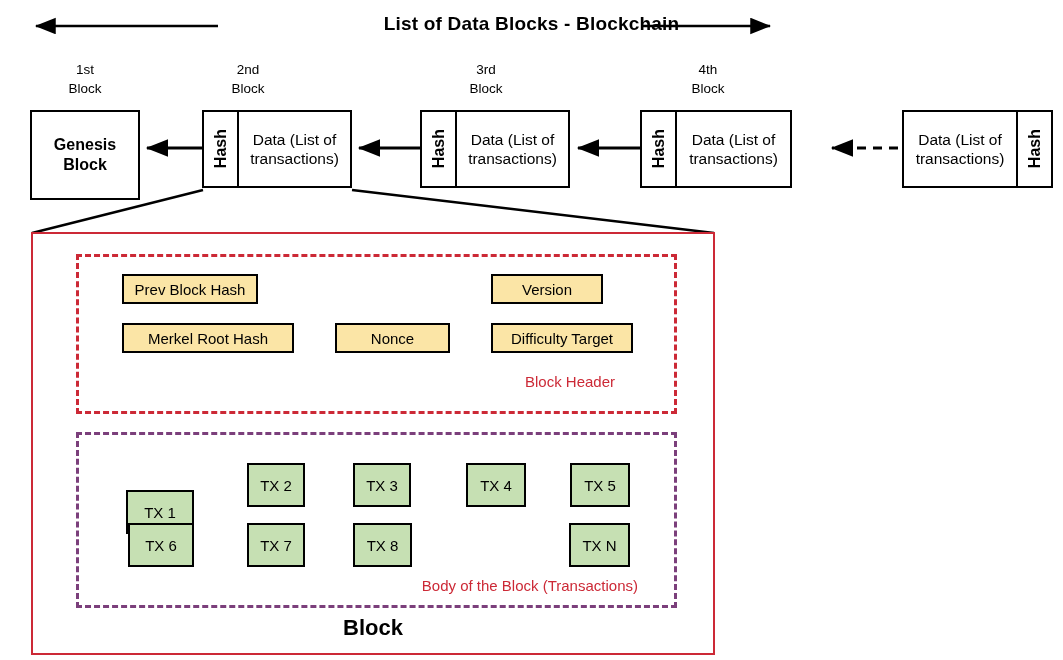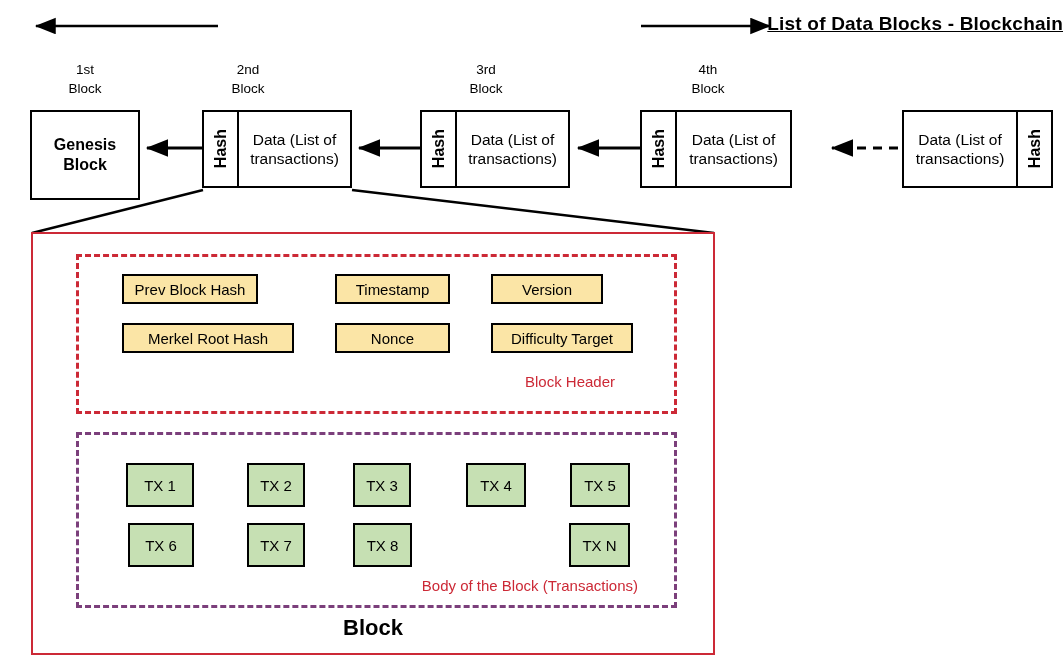--- a/index.html
+++ b/index.html
@@ -19,26 +19,25 @@
     position: absolute;
     left: 0; top: 0;
     width: 1063px;
     height: 660px;
   }
   .abs { position: absolute; }
 
   
   #chain-title {
     left: 0; top: 13px; width: 1063px;
-    text-align: right;
+    text-align: center;
     font-size: 19px;
     font-weight: bold;
     letter-spacing: 0.2px;
     white-space: nowrap;
-    text-decoration: underline;
   }
 
   
   .block-label {
     font-size: 13.5px;
     text-align: center;
     line-height: 19px;
     white-space: nowrap;
   }
 
@@ -252,32 +251,31 @@
     <div class="hash-cell with-left-border">
       <span class="hash-text">Hash</span>
     </div>
   </div>
 
   <div class="abs" id="detail-box"></div>
 
   <div class="abs" id="header-region"></div>
 
   <div class="abs field-box" style="left:122px; top:274px; width:136px;">Prev Block Hash</div>
-  <div class="abs field-box" style="left:335px; top:274px; width:115px;">Timestamp</div>
   <div class="abs field-box" style="left:491px; top:274px; width:112px;">Version</div>
 
   <div class="abs field-box" style="left:122px; top:323px; width:172px;">Merkel Root Hash</div>
   <div class="abs field-box" style="left:335px; top:323px; width:115px;">Nonce</div>
   <div class="abs field-box" style="left:491px; top:323px; width:142px;">Difficulty Target</div>
 
   <div class="abs region-caption" style="left:380px; top:373px; width:235px;">Block Header</div>
 
   <div class="abs" id="body-region"></div>
 
-  <div class="abs tx-box" style="left:126px; top:463px; width:68px;">TX 1</div>
+  <div class="abs tx-box" style="left:126px; top:490px; width:68px;">TX 1</div>
   <div class="abs tx-box" style="left:247px; top:463px; width:58px;">TX 2</div>
   <div class="abs tx-box" style="left:353px; top:463px; width:58px;">TX 3</div>
   <div class="abs tx-box" style="left:466px; top:463px; width:60px;">TX 4</div>
   <div class="abs tx-box" style="left:570px; top:463px; width:60px;">TX 5</div>
 
   <div class="abs tx-box" style="left:128px; top:523px; width:66px;">TX 6</div>
   <div class="abs tx-box" style="left:247px; top:523px; width:58px;">TX 7</div>
   <div class="abs tx-box" style="left:353px; top:523px; width:59px;">TX 8</div>
   <div class="abs tx-box" style="left:569px; top:523px; width:61px;">TX N</div>
 

